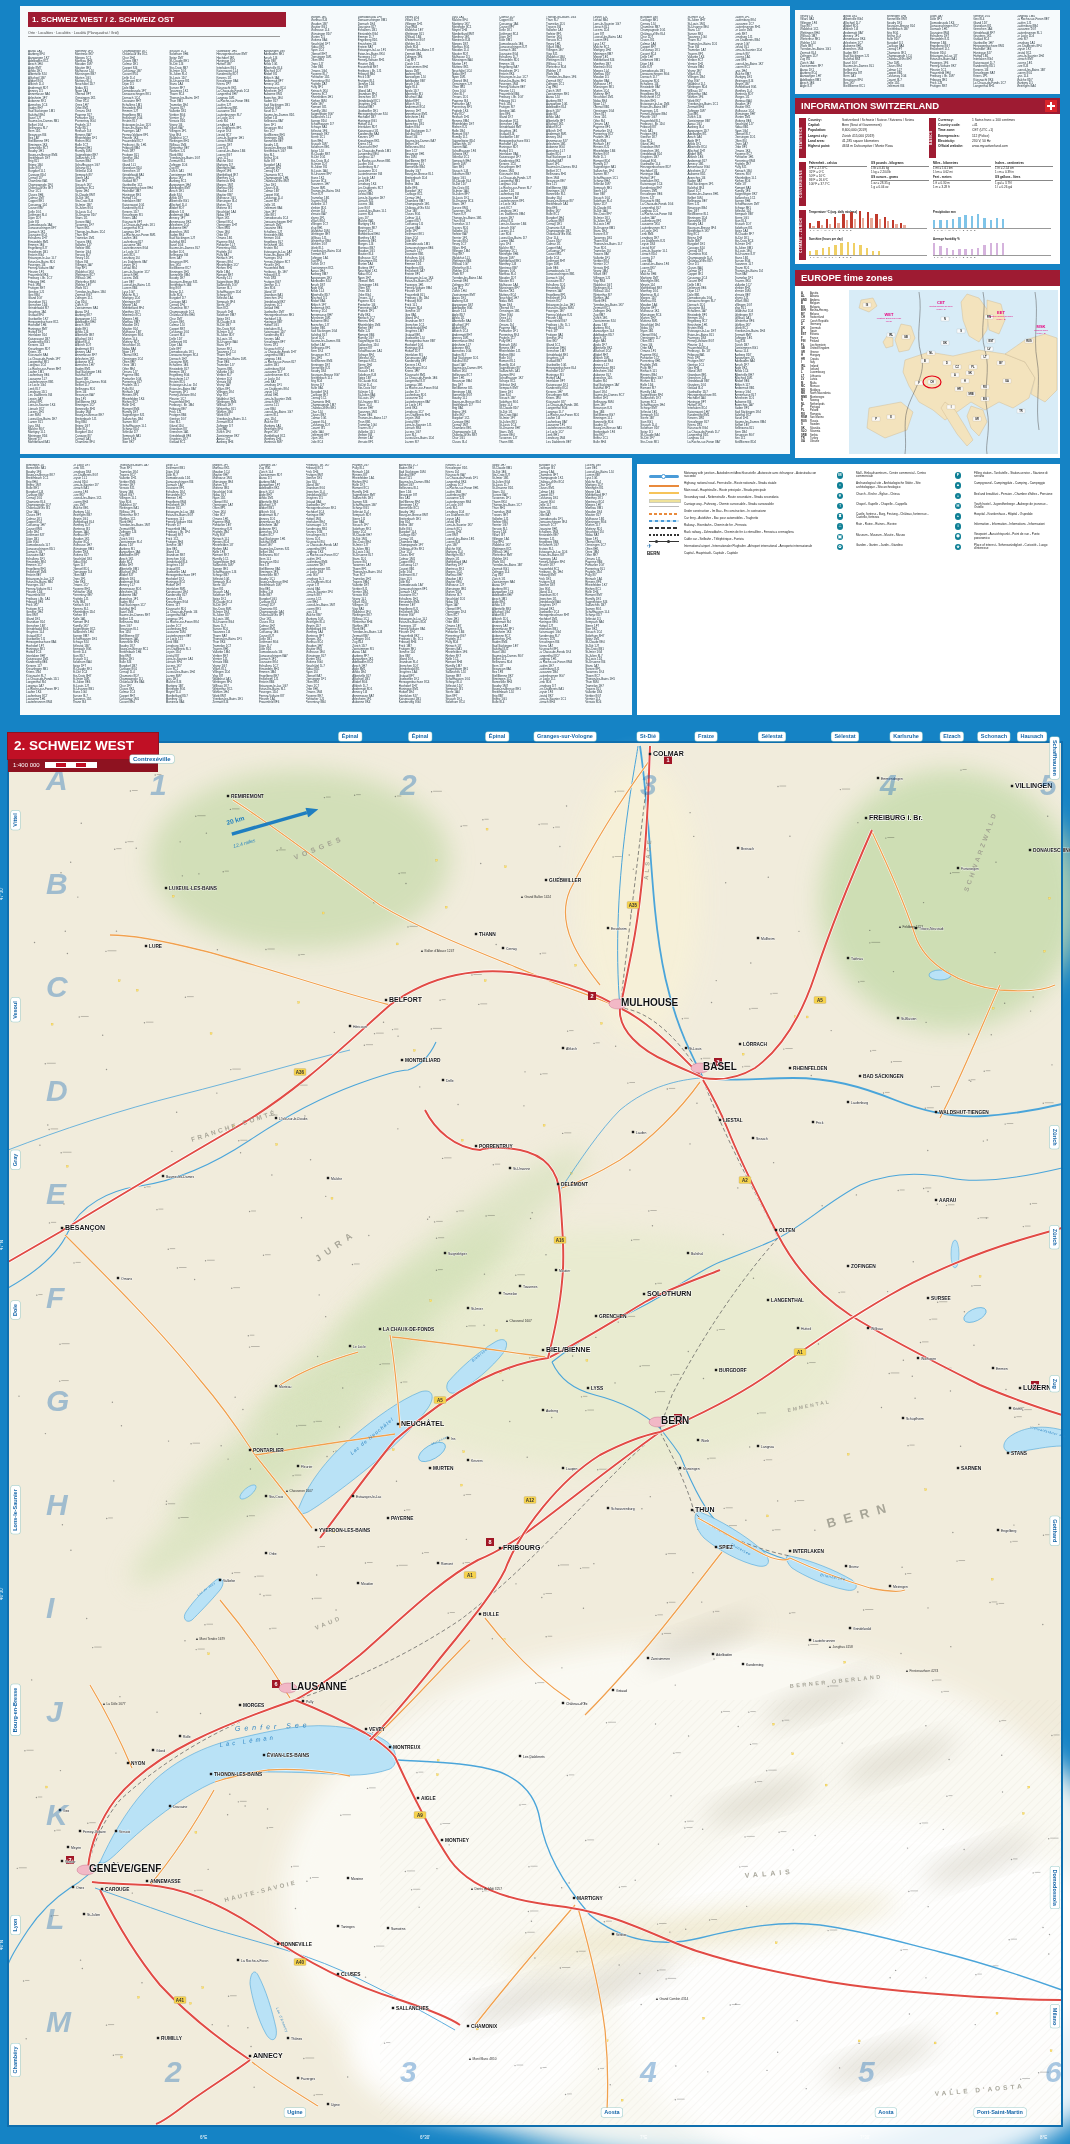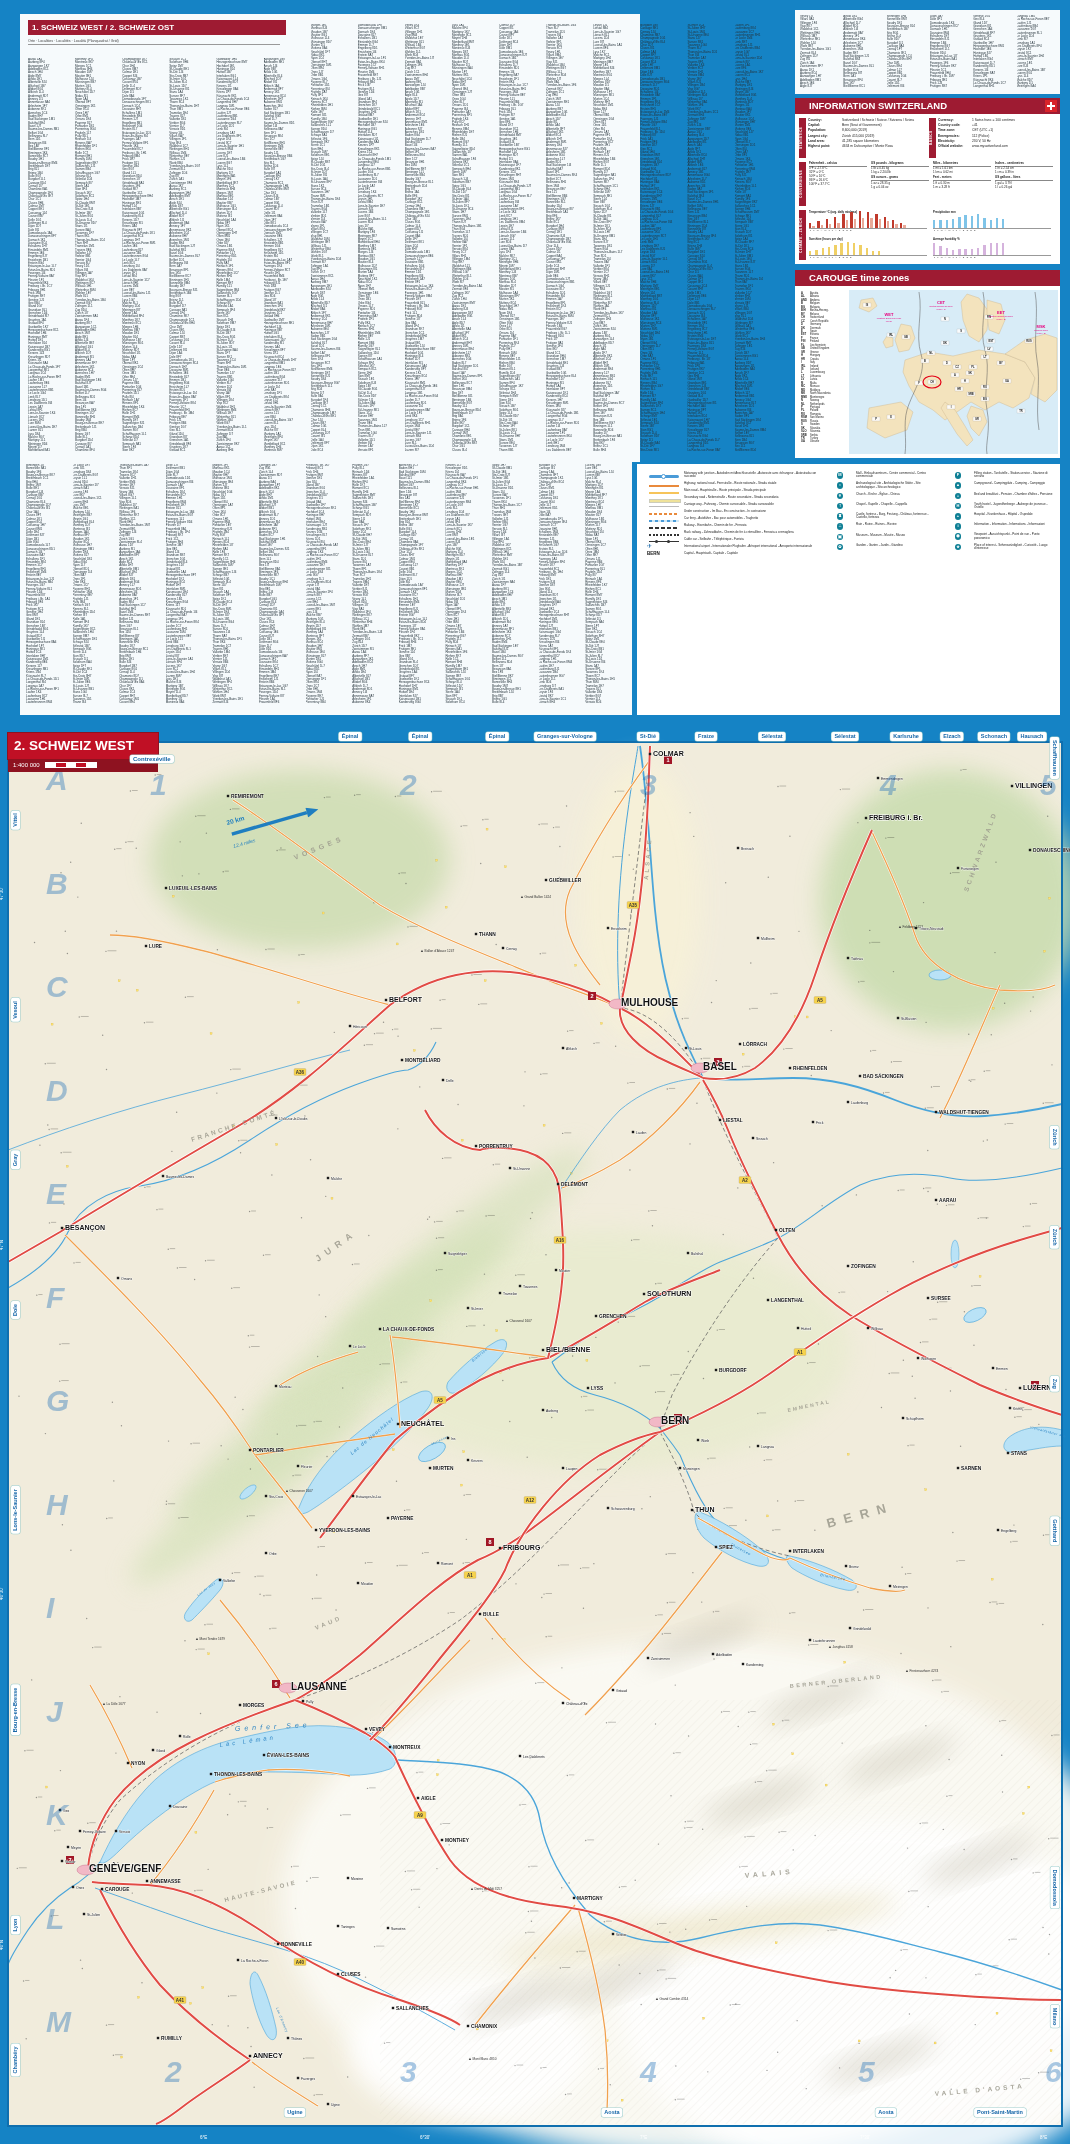--- a/index.html
+++ b/index.html
@@ -1,34 +1,34 @@
 <!DOCTYPE html>
 <html><head>
 <meta charset="utf-8">
 <title>Map sheet</title>
 <style>
   html,body{margin:0;padding:0}
   body{width:1070px;height:2144px;position:relative;overflow:hidden;
        background:#1583c5;font-family:"Liberation Sans",sans-serif}
   .panel{position:absolute;background:#f6fafc}
-  #index-main{left:20px;top:14px;width:620px;height:448px}
+  #index-main{left:20px;top:6px;width:770px;height:448px}
   #index-lower{left:20px;top:458px;width:612px;height:257px}
   #index-right{left:795px;top:10px;width:265px;height:84px}
   #info-panel{left:795px;top:98px;width:265px;height:166px;background:#fff}
   #tz-panel{left:795px;top:270px;width:265px;height:188px;background:#fff}
   #legend-panel{left:637px;top:464px;width:423px;height:251px;background:#fff}
   #map-area{position:absolute;left:0;top:728px;width:1070px;height:1416px;background:#1583c5}
   .idx-header{position:absolute;left:8px;top:6px;width:258px;height:15px;background:#9e1b32;
       color:#fff;font-weight:bold;font-size:8px;line-height:15px;padding-left:4px;box-sizing:border-box}
   .idx-note{position:absolute;left:8px;top:25px;width:252px;font-size:3.6px;color:#444;
       border-bottom:.5px solid #999;padding-bottom:1px}
   .idx-col{position:absolute;font-size:3px;line-height:3.35px;color:#26343c;
       white-space:pre;overflow:hidden}
   .hdrbar{position:absolute;left:0;top:0;right:0;height:16px;background:#9e1b32;color:#fff;
-      font-weight:bold;font-size:9.5px;line-height:16px;padding-left:14px;box-sizing:border-box}
+      font-weight:bold;font-size:9.5px;line-height:16px;padding-left:6px;box-sizing:border-box}
   .flag{position:absolute;right:3px;top:2px;width:12px;height:12px;background:#d8232a}
   .flag:before{content:"";position:absolute;left:5px;top:2px;width:2px;height:8px;background:#fff}
   .flag:after{content:"";position:absolute;left:2px;top:5px;width:8px;height:2px;background:#fff}
   .vstrip{position:absolute;width:7px;background:#9e1b32;color:#fff;font-size:3.2px;font-weight:bold;
       writing-mode:vertical-rl;transform:rotate(180deg);text-align:center;letter-spacing:.4px}
   .inf-row{font-size:3.3px;line-height:5.2px;color:#222;white-space:nowrap}
   .inf-row b{display:inline-block;width:34px;font-weight:bold}
   .conv-col{position:absolute;width:58px;font-size:3px;line-height:3.9px;color:#222}
   .conv-col h5{margin:0 0 .5px 0;font-size:3px;border-bottom:.4px solid #888;font-weight:bold}
   .chart{position:absolute;width:118px;height:25px}
@@ -3306,21 +3306,21 @@
           <i style="height:12px;background:#d5b3dd;margin-right:2.9px"></i>
           <i style="height:12px;background:#d5b3dd;margin-right:2.9px"></i>
         </div>
         <div class="months">JFMAMJJASOND</div>
       </div>
     </div>
 </section>
 
 <section class="panel" id="tz-panel">
   <div class="hdrbar">
-    <span>CAROUGE time zones</span>
+    <span>EUROPE time zones</span>
   </div>
   <div class="tz-list" id="tz-list">
       <div><span>A</span>Austria</div>
       <div><span>AL</span>Albania</div>
       <div><span>AND</span>Andorra</div>
       <div><span>B</span>Belgium</div>
       <div><span>BG</span>Bulgaria</div>
       <div><span>BIH</span>Bosnia-Herzeg.</div>
       <div><span>BY</span>Belarus</div>
       <div><span>CH</span>Switzerland</div>

